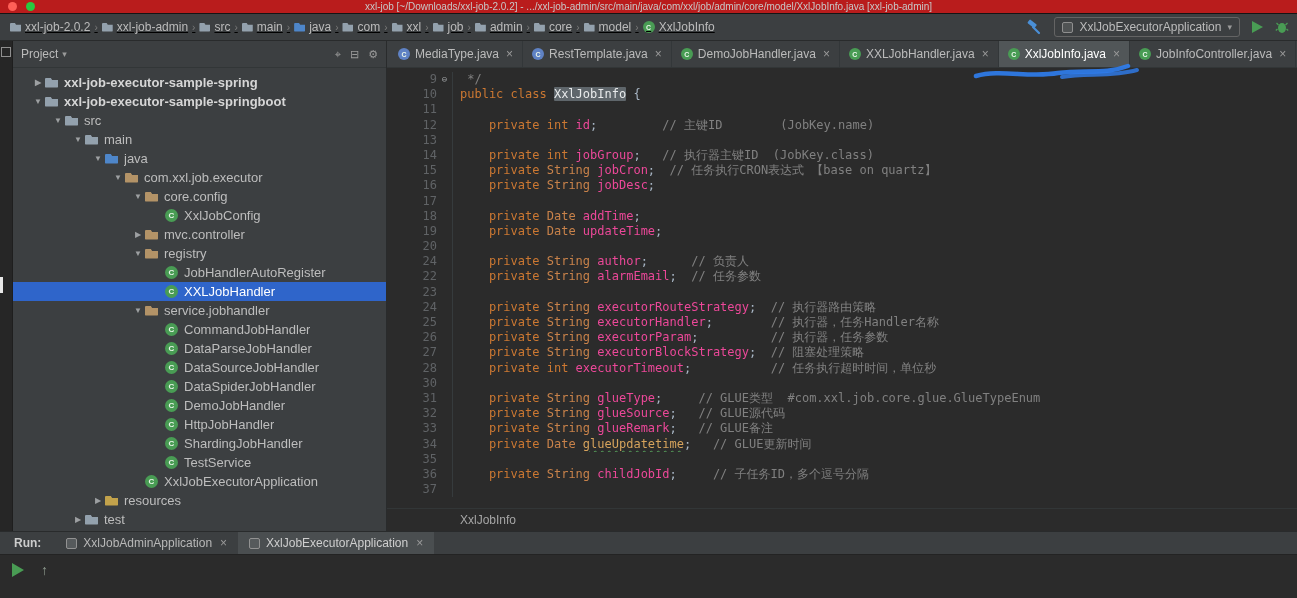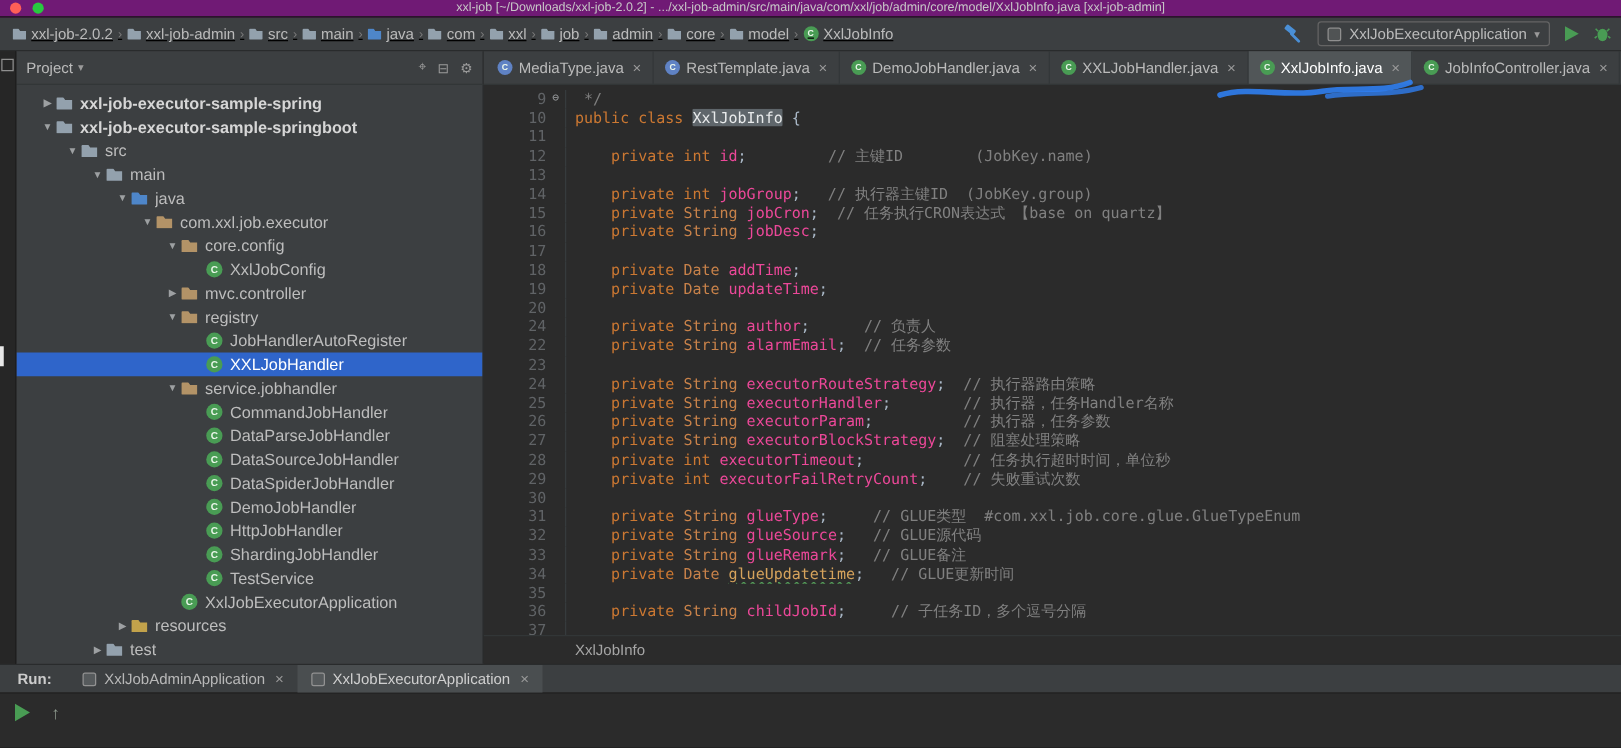--- a/index.html
+++ b/index.html
@@ -1,20 +1,20 @@
 <!DOCTYPE html>
 <html><head>
 <meta charset="utf-8">
 <style>
   html,body{margin:0;padding:0;background:#1e1e1e;}
   .window{position:relative;width:1297px;height:598px;background:#2b2b2b;overflow:hidden;
           font-family:"Liberation Sans",sans-serif;-webkit-font-smoothing:antialiased;}
 
   
-  .titlebar{height:14px;background:#701a75;border-bottom:1px solid #141414;display:flex;align-items:center;position:relative;box-sizing:border-box;}
+  .titlebar{height:14px;background:#b91c1c;border-bottom:1px solid #141414;display:flex;align-items:center;position:relative;box-sizing:border-box;}
   .lights{position:absolute;left:8px;top:2px;display:flex;gap:9px;}
   .light{width:9px;height:9px;border-radius:50%;display:inline-block;}
   .title-text{margin:0 auto;font-size:10px;line-height:13px;color:#c7c7c7;white-space:nowrap;}
 
   
   .navbar{height:27px;background:#3c3f41;border-bottom:1px solid #292b2c;display:flex;align-items:center;padding:0 8px;box-sizing:border-box;}
   .bc{display:flex;align-items:center;gap:1px;min-width:0;text-decoration:underline;}
   .crumb{display:flex;align-items:center;gap:4px;color:#bbbbbb;font-size:12px;padding:0 2px;white-space:nowrap;cursor:default;}
   .chev{color:#7a7a7a;font-size:10px;margin:0 1px;}
   .nav-right{margin-left:auto;display:flex;align-items:center;gap:12px;}
@@ -357,36 +357,35 @@
             <span>JobInfoController.java</span>
             <span class="close">×</span>
           </div>
         </div>
       <div class="code">
           <div class="code-row"><span class="gutter">9</span><span class="foldcol">⊖</span><span class="codetext"><span class="tk-com"> */</span></span></div>
           <div class="code-row"><span class="gutter">10</span><span class="foldcol"></span><span class="codetext"><span class="tk-kw">public class </span><span class="tk-cls">XxlJobInfo</span><span class="tk-pln"> {</span></span></div>
           <div class="code-row"><span class="gutter">11</span><span class="foldcol"></span><span class="codetext"></span></div>
           <div class="code-row"><span class="gutter">12</span><span class="foldcol"></span><span class="codetext"><span class="tk-kw">    private int </span><span class="tk-fld">id</span><span class="tk-pln">;</span><span class="tk-com">         // 主键ID        (JobKey.name)</span></span></div>
           <div class="code-row"><span class="gutter">13</span><span class="foldcol"></span><span class="codetext"></span></div>
-          <div class="code-row"><span class="gutter">14</span><span class="foldcol"></span><span class="codetext"><span class="tk-kw">    private int </span><span class="tk-fld">jobGroup</span><span class="tk-pln">;</span><span class="tk-com">   // 执行器主键ID  (JobKey.group)</span></span></div>
+          <div class="code-row"><span class="gutter">14</span><span class="foldcol"></span><span class="codetext"><span class="tk-kw">    private int </span><span class="tk-fld">jobGroup</span><span class="tk-pln">;</span><span class="tk-com">   // 执行器主键ID  (JobKey.class)</span></span></div>
           <div class="code-row"><span class="gutter">15</span><span class="foldcol"></span><span class="codetext"><span class="tk-kw">    private </span><span class="tk-typ">String </span><span class="tk-fld">jobCron</span><span class="tk-pln">;</span><span class="tk-com">  // 任务执行CRON表达式 【base on quartz】</span></span></div>
           <div class="code-row"><span class="gutter">16</span><span class="foldcol"></span><span class="codetext"><span class="tk-kw">    private </span><span class="tk-typ">String </span><span class="tk-fld">jobDesc</span><span class="tk-pln">;</span></span></div>
           <div class="code-row"><span class="gutter">17</span><span class="foldcol"></span><span class="codetext"></span></div>
           <div class="code-row"><span class="gutter">18</span><span class="foldcol"></span><span class="codetext"><span class="tk-kw">    private </span><span class="tk-typ">Date </span><span class="tk-fld">addTime</span><span class="tk-pln">;</span></span></div>
           <div class="code-row"><span class="gutter">19</span><span class="foldcol"></span><span class="codetext"><span class="tk-kw">    private </span><span class="tk-typ">Date </span><span class="tk-fld">updateTime</span><span class="tk-pln">;</span></span></div>
           <div class="code-row"><span class="gutter">20</span><span class="foldcol"></span><span class="codetext"></span></div>
           <div class="code-row"><span class="gutter">24</span><span class="foldcol"></span><span class="codetext"><span class="tk-kw">    private </span><span class="tk-typ">String </span><span class="tk-fld">author</span><span class="tk-pln">;</span><span class="tk-com">      // 负责人</span></span></div>
           <div class="code-row"><span class="gutter">22</span><span class="foldcol"></span><span class="codetext"><span class="tk-kw">    private </span><span class="tk-typ">String </span><span class="tk-fld">alarmEmail</span><span class="tk-pln">;</span><span class="tk-com">  // 任务参数</span></span></div>
           <div class="code-row"><span class="gutter">23</span><span class="foldcol"></span><span class="codetext"></span></div>
           <div class="code-row"><span class="gutter">24</span><span class="foldcol"></span><span class="codetext"><span class="tk-kw">    private </span><span class="tk-typ">String </span><span class="tk-fld">executorRouteStrategy</span><span class="tk-pln">;</span><span class="tk-com">  // 执行器路由策略</span></span></div>
           <div class="code-row"><span class="gutter">25</span><span class="foldcol"></span><span class="codetext"><span class="tk-kw">    private </span><span class="tk-typ">String </span><span class="tk-fld">executorHandler</span><span class="tk-pln">;</span><span class="tk-com">        // 执行器，任务Handler名称</span></span></div>
           <div class="code-row"><span class="gutter">26</span><span class="foldcol"></span><span class="codetext"><span class="tk-kw">    private </span><span class="tk-typ">String </span><span class="tk-fld">executorParam</span><span class="tk-pln">;</span><span class="tk-com">          // 执行器，任务参数</span></span></div>
           <div class="code-row"><span class="gutter">27</span><span class="foldcol"></span><span class="codetext"><span class="tk-kw">    private </span><span class="tk-typ">String </span><span class="tk-fld">executorBlockStrategy</span><span class="tk-pln">;</span><span class="tk-com">  // 阻塞处理策略</span></span></div>
           <div class="code-row"><span class="gutter">28</span><span class="foldcol"></span><span class="codetext"><span class="tk-kw">    private int </span><span class="tk-fld">executorTimeout</span><span class="tk-pln">;</span><span class="tk-com">           // 任务执行超时时间，单位秒</span></span></div>
-          <div class="code-row"><span class="gutter">29</span><span class="foldcol"></span><span class="codetext"><span class="tk-kw">    private int </span><span class="tk-fld">executorFailRetryCount</span><span class="tk-pln">;</span><span class="tk-com">    // 失败重试次数</span></span></div>
           <div class="code-row"><span class="gutter">30</span><span class="foldcol"></span><span class="codetext"></span></div>
           <div class="code-row"><span class="gutter">31</span><span class="foldcol"></span><span class="codetext"><span class="tk-kw">    private </span><span class="tk-typ">String </span><span class="tk-fld">glueType</span><span class="tk-pln">;</span><span class="tk-com">     // GLUE类型  #com.xxl.job.core.glue.GlueTypeEnum</span></span></div>
           <div class="code-row"><span class="gutter">32</span><span class="foldcol"></span><span class="codetext"><span class="tk-kw">    private </span><span class="tk-typ">String </span><span class="tk-fld">glueSource</span><span class="tk-pln">;</span><span class="tk-com">   // GLUE源代码</span></span></div>
           <div class="code-row"><span class="gutter">33</span><span class="foldcol"></span><span class="codetext"><span class="tk-kw">    private </span><span class="tk-typ">String </span><span class="tk-fld">glueRemark</span><span class="tk-pln">;</span><span class="tk-com">   // GLUE备注</span></span></div>
           <div class="code-row"><span class="gutter">34</span><span class="foldcol"></span><span class="codetext"><span class="tk-kw">    private </span><span class="tk-typ">Date </span><span class="tk-fld-sp">glueUpdatetime</span><span class="tk-pln">;</span><span class="tk-com">   // GLUE更新时间</span></span></div>
           <div class="code-row"><span class="gutter">35</span><span class="foldcol"></span><span class="codetext"></span></div>
           <div class="code-row"><span class="gutter">36</span><span class="foldcol"></span><span class="codetext"><span class="tk-kw">    private </span><span class="tk-typ">String </span><span class="tk-fld">childJobId</span><span class="tk-pln">;</span><span class="tk-com">     // 子任务ID，多个逗号分隔</span></span></div>
           <div class="code-row"><span class="gutter">37</span><span class="foldcol"></span><span class="codetext"></span></div>
         </div>
       <div class="ed-breadcrumb">

